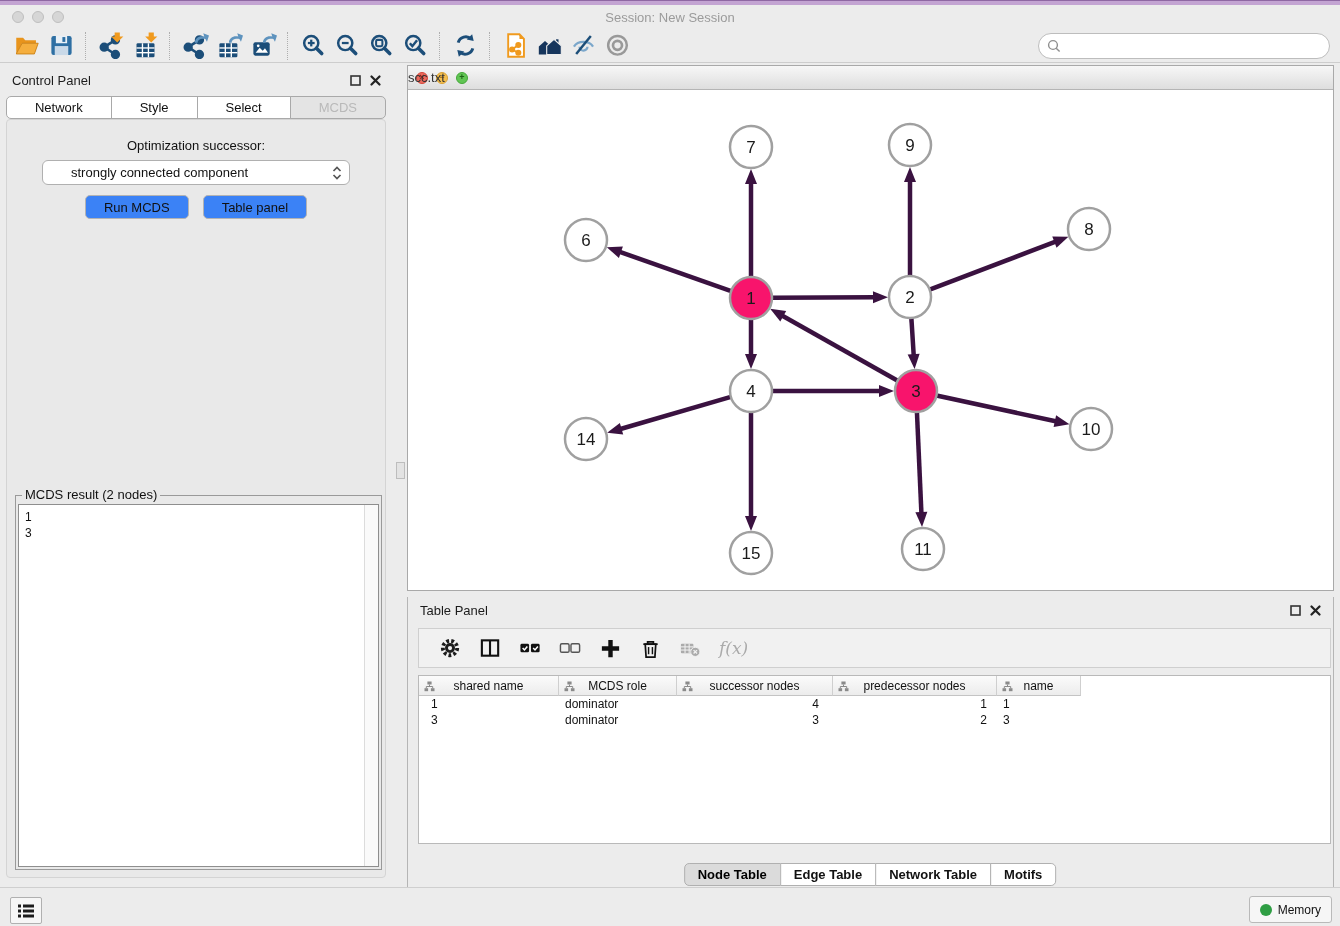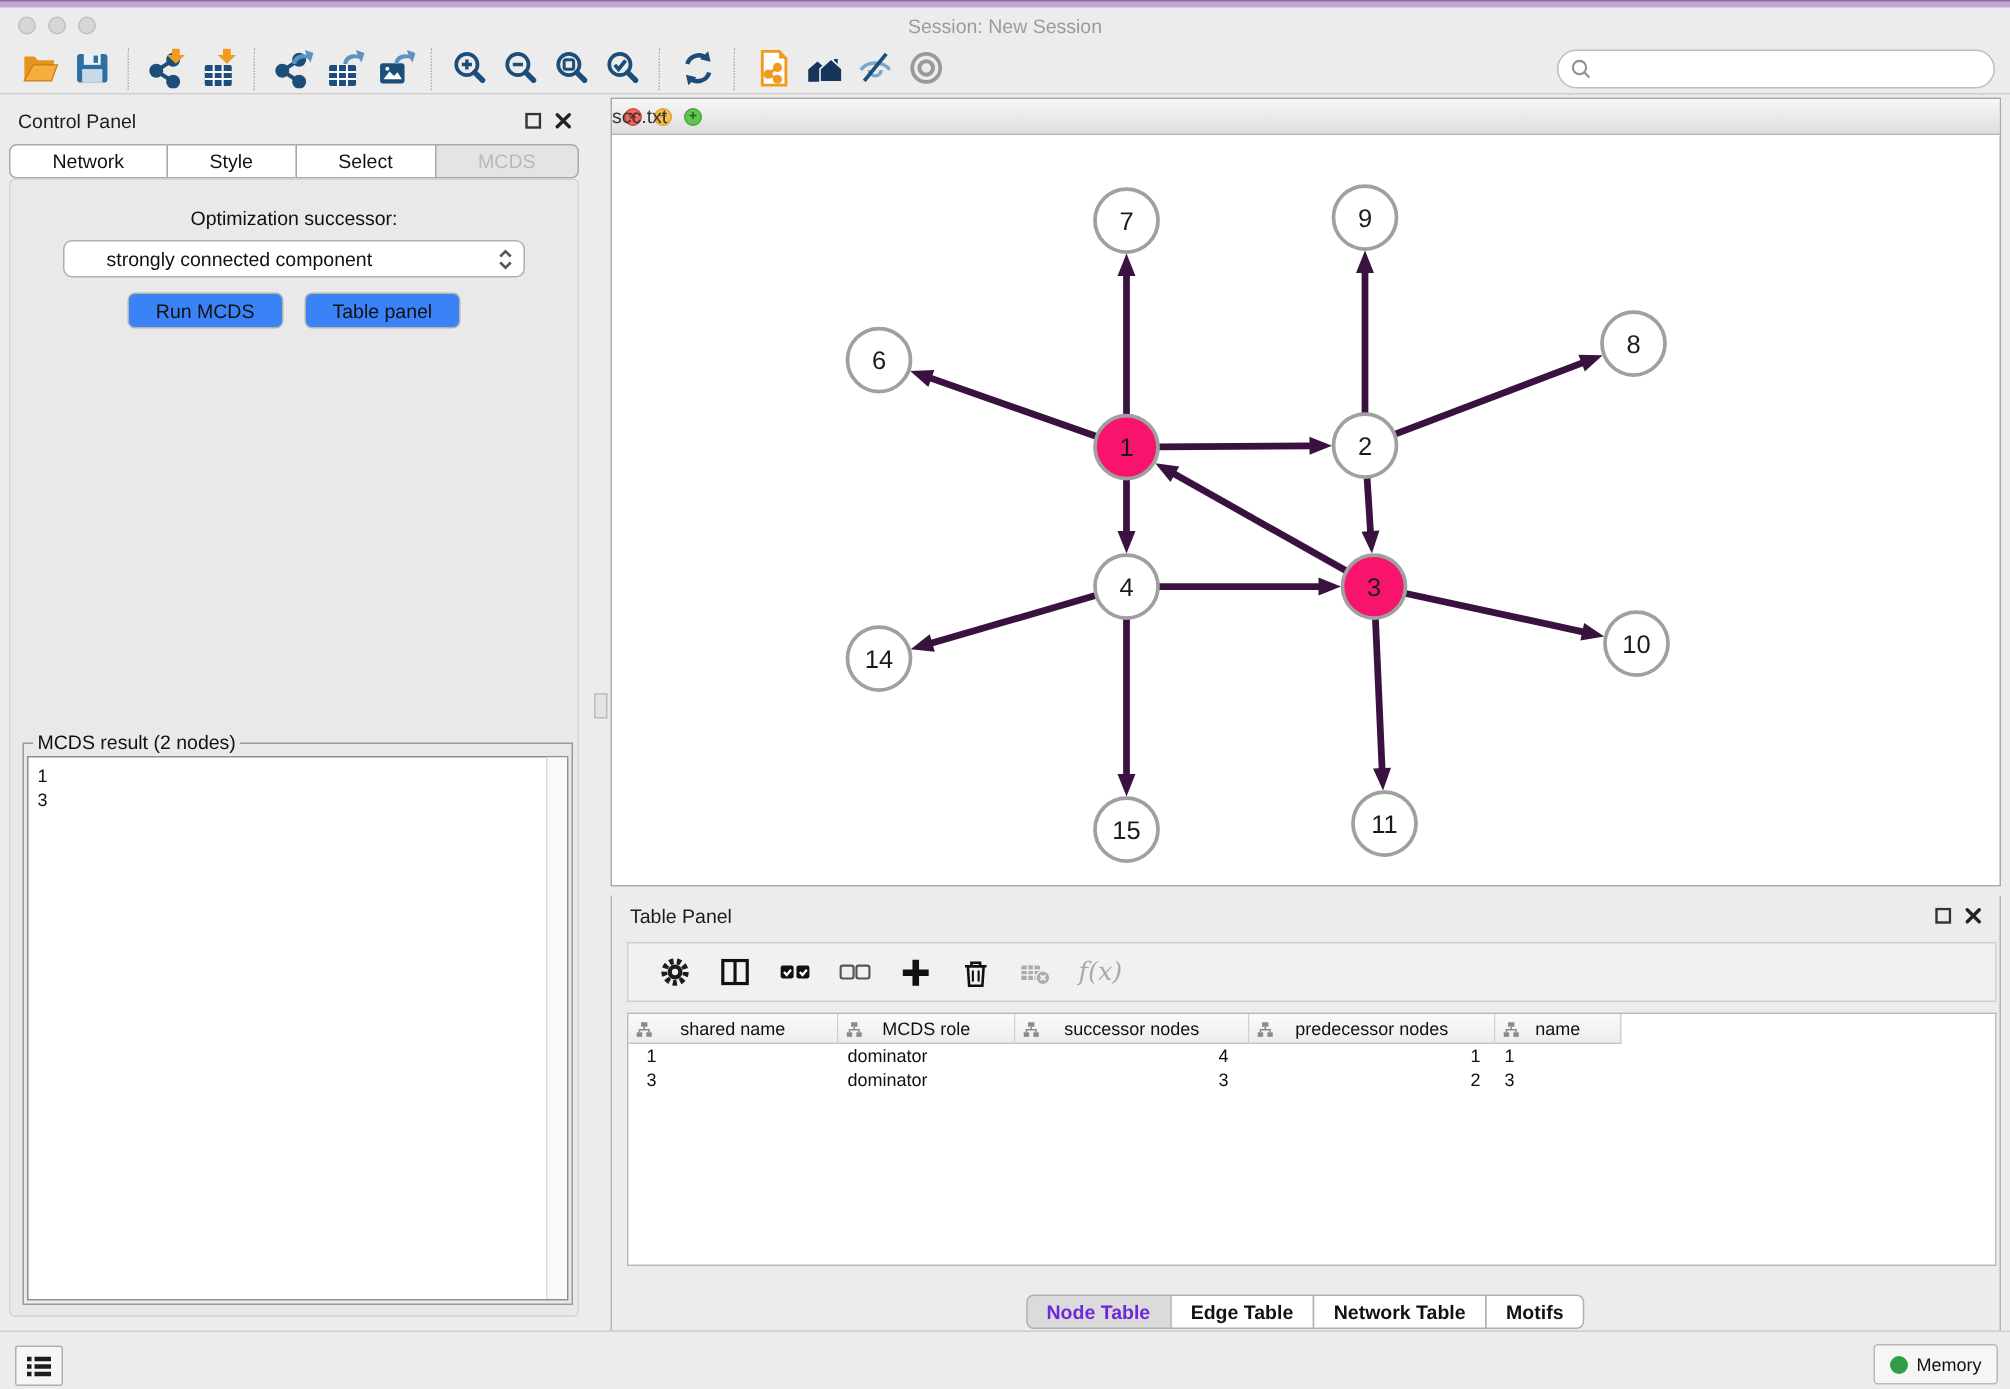--- a/index.html
+++ b/index.html
@@ -67,21 +67,21 @@
   .trow{display:flex;height:16px;font-size:12px;color:#111;}
   .td{flex:0 0 auto;box-sizing:border-box;overflow:hidden;white-space:nowrap;line-height:16px;}
   .td.l{padding-left:12px;text-align:left;}
   .td.l2{padding-left:6px;text-align:left;}
   .td.r{padding-right:14px;text-align:right;}
   .td.r2{padding-right:10px;text-align:right;}
   .tp-tabs{position:absolute;left:50%;transform:translateX(-50%);top:266px;display:flex;}
   .tp-tab{font-size:13px;font-weight:600;color:#111;background:#fff;border:1px solid #b0b0b0;padding:3px 13px;margin-left:-1px;cursor:default;white-space:nowrap;}
   .tp-tab.first{border-radius:5px 0 0 5px;}
   .tp-tab.last{border-radius:0 5px 5px 0;}
-  .tp-tab.active{background:#dbdbdb;color:#6d28d9;}
+  .tp-tab.active{background:#dbdbdb;color:#000000;}
 
   
   .statusbar{position:absolute;left:0;right:0;bottom:0;height:38px;border-top:1px solid #cfcfcf;background:#ececec;}
   .sb-left{position:absolute;left:10px;top:9px;width:30px;height:25px;background:#f6f6f6;border:1px solid #b0b0b0;border-radius:2px;display:flex;align-items:center;justify-content:center;}
   .sb-right{position:absolute;right:8px;top:8px;height:25px;background:#f6f6f6;border:1px solid #b9b9b9;border-radius:3px;display:flex;align-items:center;gap:6px;padding:0 10px;font-size:12px;color:#111;}
   .dot{width:12px;height:12px;border-radius:50%;background:#2f9e44;}
 </style>
 </head>
 <body>
 

